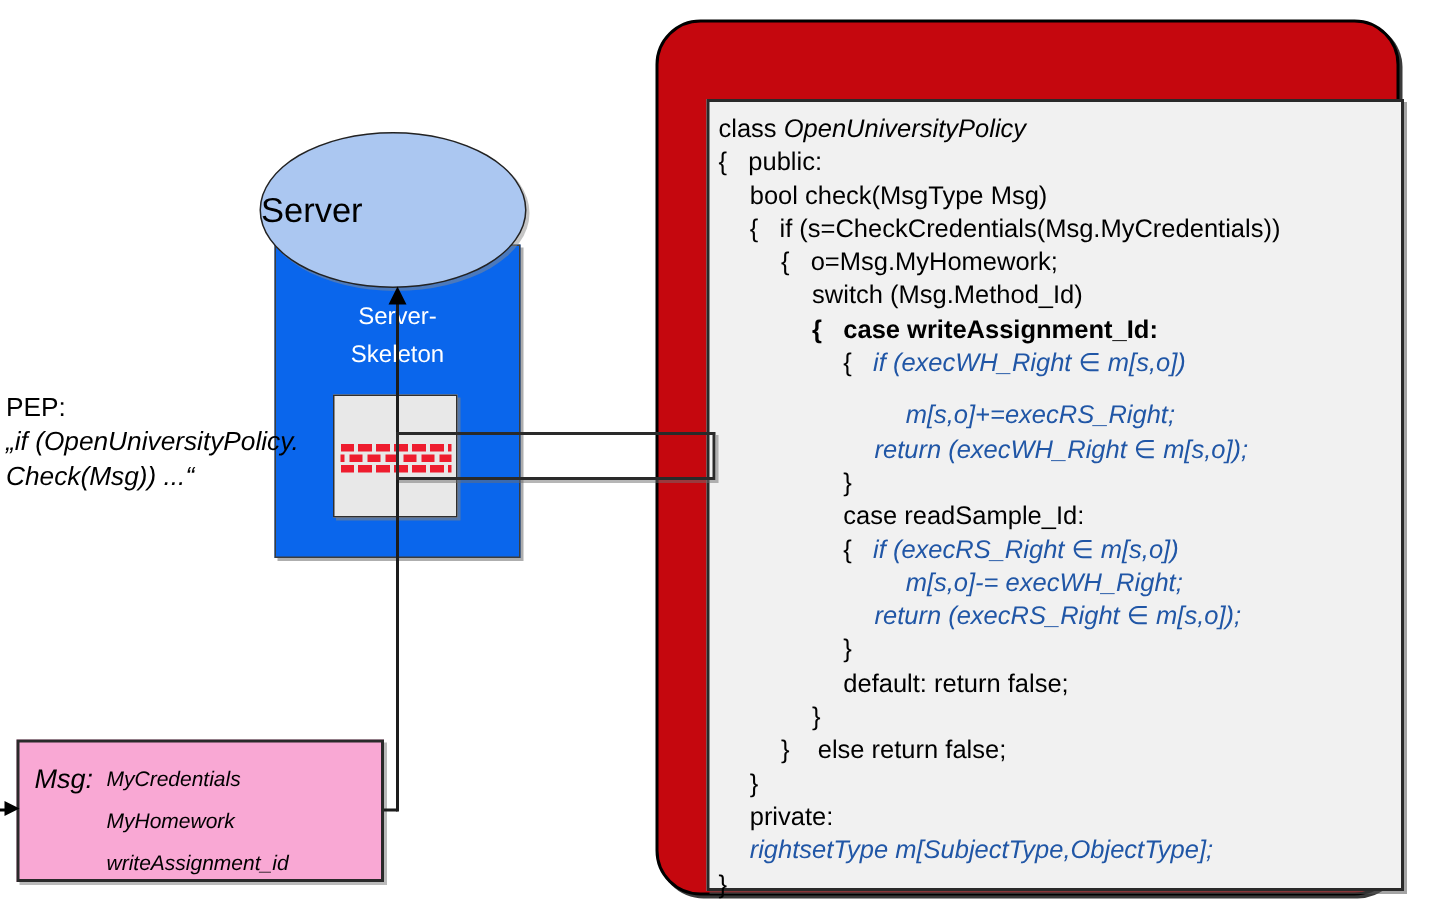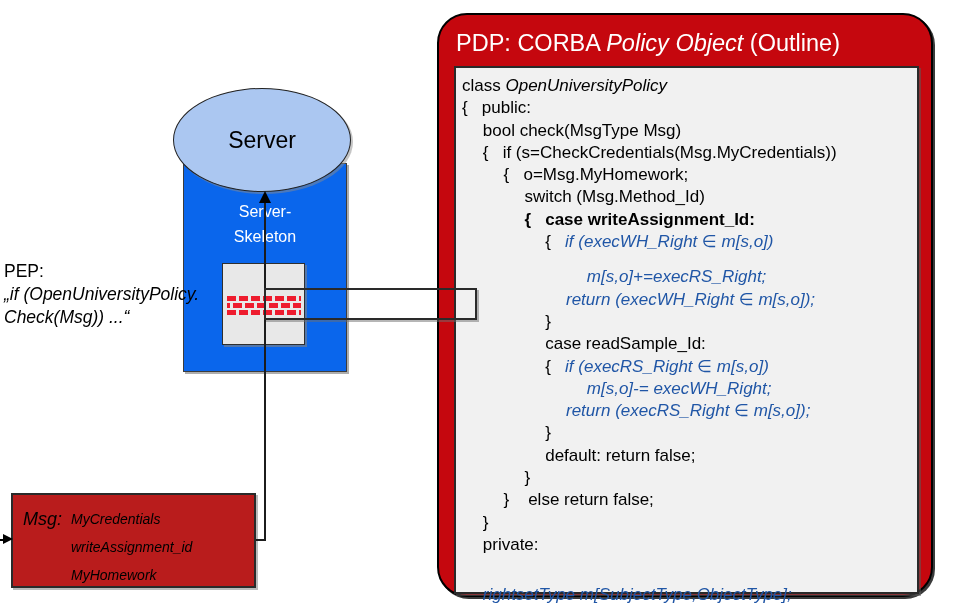--- a/index.html
+++ b/index.html
@@ -15,38 +15,38 @@
   body{font-family:"Liberation Sans","DejaVu Sans",sans-serif;}
   #canvas{position:relative;width:953px;height:606px;background:#fff;overflow:hidden;}
 
   
   .pdp-box{position:absolute;left:437px;top:13px;width:496px;height:584px;
     background:var(--pdp-red,#C5070E);border:2px solid #000;border-radius:30px;
     box-shadow:2px 2px 0 #3a3a3a;box-sizing:border-box;z-index:1;}
   .pdp-title{position:absolute;left:17px;top:13px;width:460px;color:#fff;
     font-size:23.5px;line-height:30px;white-space:nowrap;}
   .pdp-title .it{font-style:italic;}
-  .pdp-panel{position:absolute;left:15px;top:51px;width:465px;height:528px;
+  .pdp-panel{position:absolute;left:32px;top:51px;width:465px;height:528px;
     background:var(--panel-gray,#F1F1F1);border:2px solid #2a2a2a;box-sizing:border-box;
     box-shadow:2px 2px 0 rgba(90,90,90,.55);}
   .pdp-code{position:absolute;left:6px;top:7px;font-size:17px;}
   .code-line{height:22.3px;line-height:22.3px;white-space:pre;}
   .c-n{color:#000;}
   .c-i{color:#000;font-style:italic;}
   .c-b{color:var(--code-blue,#2056A6);font-style:italic;}
 
   
   .skeleton-rect{position:absolute;left:183px;top:163px;width:164px;height:209px;
     background:var(--skeleton-blue,#0A66EC);border:1px solid #3c3c3c;box-sizing:border-box;
     box-shadow:2px 2px 0 rgba(130,130,130,.65);z-index:2;}
   .skeleton-label{position:absolute;left:183px;top:199px;width:164px;text-align:center;
     color:#fff;font-size:16px;line-height:25px;z-index:3;}
   .server-ellipse{position:absolute;left:173px;top:88px;width:178px;height:104px;
     background:var(--ellipse-blue,#ABC7F1);border:1.5px solid #222;border-radius:50%;
-    box-sizing:border-box;z-index:3;display:flex;align-items:center;justify-content:center;
+    box-sizing:border-box;z-index:3;display:flex;align-items:center;
     box-shadow:2px 2px 0 rgba(140,140,140,.5);}
   .server-ellipse span{font-size:23px;color:#000;}
 
   
   .brick-box{position:absolute;left:222px;top:263px;width:83px;height:82px;
     background:var(--box-gray,#E8E8E8);border:1.5px solid #2f2f2f;box-sizing:border-box;
     box-shadow:2px 2px 0 rgba(130,130,130,.6);z-index:3;}
   .bricks{position:absolute;left:227px;top:296px;width:74px;z-index:4;}
   .brick-row{height:5px;margin-bottom:2px;
     background:repeating-linear-gradient(90deg,var(--brick-red,#EE1C2E) 0 9px,transparent 9px 12px);}
@@ -62,35 +62,32 @@
   .msg-arrow-line{position:absolute;left:0;top:539px;width:5px;height:2px;background:#000;z-index:2;}
   .msg-arrowhead{position:absolute;left:3px;top:534px;width:0;height:0;z-index:2;
     border-top:5.5px solid transparent;border-bottom:5.5px solid transparent;border-left:10px solid #000;}
 
   
   .pep-text{position:absolute;left:4px;top:260px;width:215px;font-size:17.5px;line-height:23px;color:#000;z-index:2;}
   .pep-text .it{font-style:italic;}
 
   
   .msg-box{position:absolute;left:11px;top:493px;width:245px;height:95px;
-    background:#b91c1c;border:2px solid #2a2a2a;box-sizing:border-box;
+    background:#f9a8d4;border:2px solid #2a2a2a;box-sizing:border-box;
     box-shadow:2px 2px 0 rgba(130,130,130,.55);z-index:2;display:flex;padding:10px 0 0 10px;}
   .msg-label{font-size:18px;font-style:italic;width:48px;line-height:28px;}
   .msg-items{flex:1;}
   .msg-item{font-size:14px;font-style:italic;line-height:28px;white-space:nowrap;}
 </style>
 </head>
 <body>
 
 <div id="canvas">
 
   <div class="pdp-box">
-    <div class="pdp-title">
-      <span>PDP: CORBA </span><span class="it">Policy Object</span><span> (Outline)</span>
-    </div>
     <div class="pdp-panel">
       <div class="pdp-code">
           <div class="code-line" style="padding-left: 0px;"><span class="c-n">class </span><span class="c-i">OpenUniversityPolicy</span></div>
           <div class="code-line" style="padding-left: 0px;"><span class="c-n">{   public:</span></div>
           <div class="code-line" style="padding-left: 20.8px;"><span class="c-n">bool check(MsgType Msg)</span></div>
           <div class="code-line" style="padding-left: 20.8px;"><span class="c-n">{   if (s=CheckCredentials(Msg.MyCredentials))</span></div>
           <div class="code-line" style="padding-left: 41.6px;"><span class="c-n">{   o=Msg.MyHomework;</span></div>
           <div class="code-line" style="padding-left: 62.4px;"><span class="c-n">switch (Msg.Method_Id)</span></div>
           <div class="code-line" style="padding-left: 62.4px; font-weight: bold;"><span class="c-n">{   case writeAssignment_Id:</span></div>
           <div class="code-line" style="padding-left: 83.2px;"><span class="c-n">{   </span><span class="c-b">if (execWH_Right ∈ m[s,o])</span></div>
@@ -100,21 +97,21 @@
           <div class="code-line" style="padding-left: 83.2px;"><span class="c-n">case readSample_Id:</span></div>
           <div class="code-line" style="padding-left: 83.2px;"><span class="c-n">{   </span><span class="c-b">if (execRS_Right ∈ m[s,o])</span></div>
           <div class="code-line" style="padding-left: 124.8px;"><span class="c-b">m[s,o]-= execWH_Right;</span></div>
           <div class="code-line" style="padding-left: 104px;"><span class="c-b">return (execRS_Right ∈ m[s,o]);</span></div>
           <div class="code-line" style="padding-left: 83.2px;"><span class="c-n">}</span></div>
           <div class="code-line" style="padding-left: 83.2px;"><span class="c-n">default: return false;</span></div>
           <div class="code-line" style="padding-left: 62.4px;"><span class="c-n">}</span></div>
           <div class="code-line" style="padding-left: 41.6px;"><span class="c-n">}    else return false;</span></div>
           <div class="code-line" style="padding-left: 20.8px;"><span class="c-n">}</span></div>
           <div class="code-line" style="padding-left: 20.8px;"><span class="c-n">private:</span></div>
-          <div class="code-line" style="padding-left: 20.8px; margin-top: 28px;"><span class="c-b">rightsetType m[SubjectType,ObjectType];</span></div>
+          <div class="code-line" style="padding-left: 20.8px;"><span class="c-b">rightsetType m[SubjectType,ObjectType];</span></div>
           <div class="code-line" style="padding-left: 0px;"><span class="c-n">}</span></div>
         </div>
     </div>
   </div>
 
   <div class="skeleton-rect"></div>
   <div class="skeleton-label">
     <div>Server-</div>
     <div>Skeleton</div>
   </div>
@@ -139,20 +136,20 @@
   <div class="pep-text">
     <div>PEP:</div>
     <div class="it">„if (OpenUniversityPolicy.</div>
     <div class="it">Check(Msg)) ...“</div>
   </div>
 
   <div class="msg-box">
     <div class="msg-label">Msg:</div>
     <div class="msg-items">
         <div class="msg-item">MyCredentials</div>
+        <div class="msg-item">MyHomework</div>
         <div class="msg-item">writeAssignment_id</div>
-        <div class="msg-item">MyHomework</div>
       </div>
   </div>
   <div class="msg-arrow-line"></div>
   <div class="msg-arrowhead"></div>
 
 </div>
 
 </body></html>

